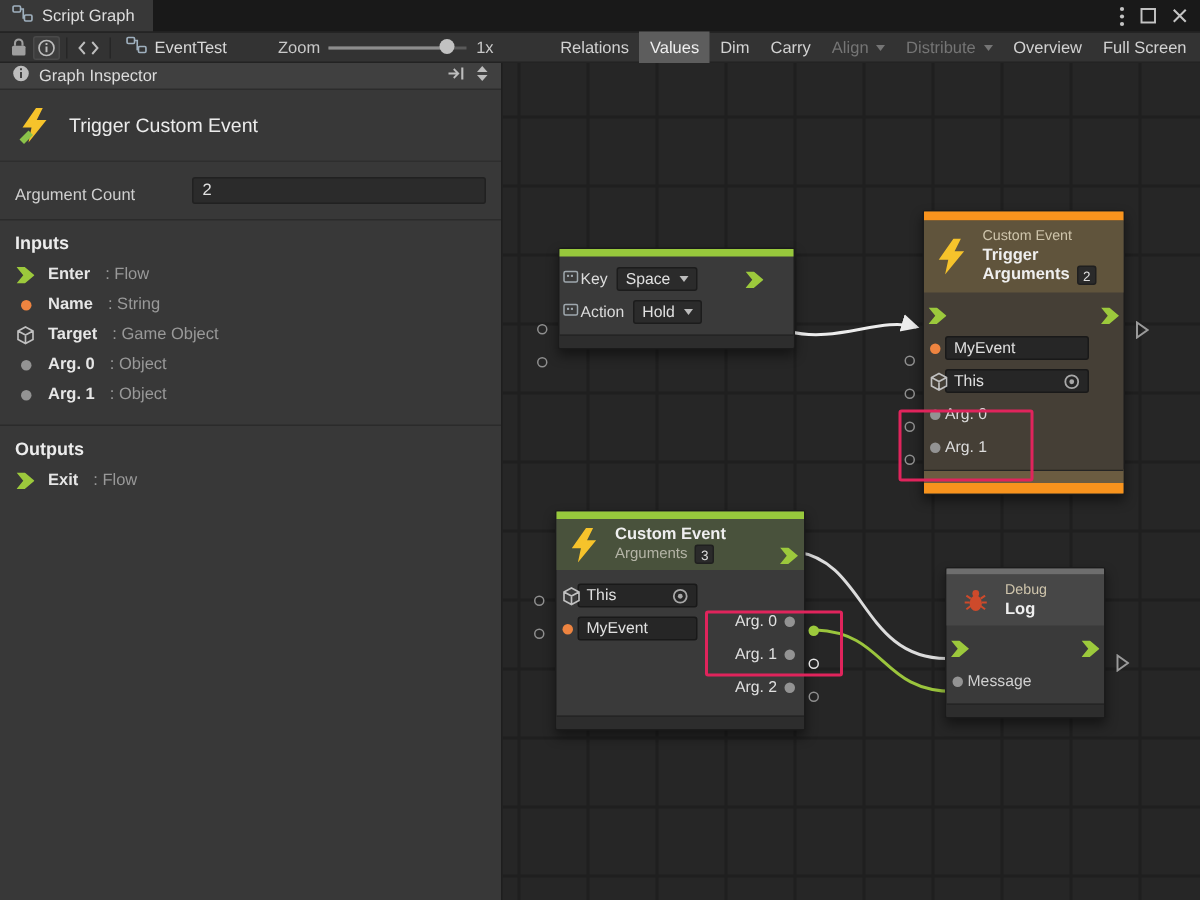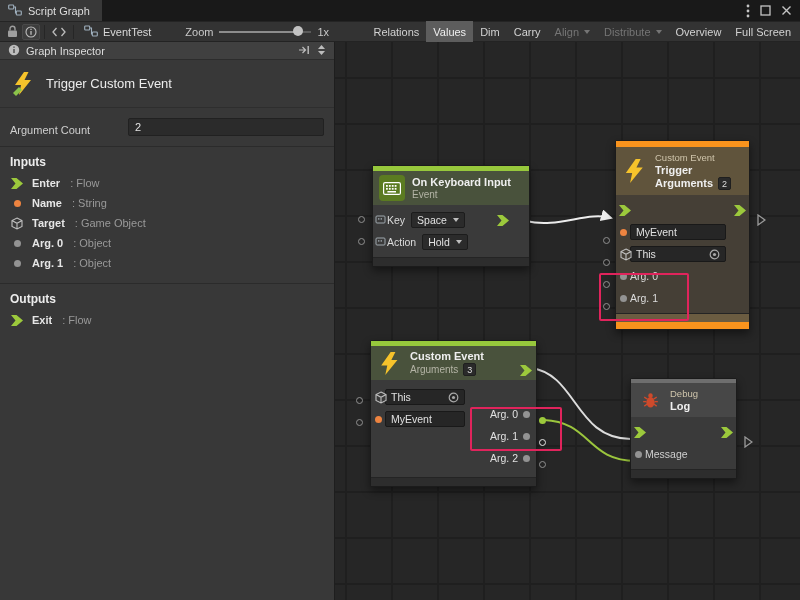--- a/index.html
+++ b/index.html
@@ -303,42 +303,20 @@
             <path d="M0,0 L6,3 L0,6 Z" fill="#ececec"></path>
           </marker>
         </defs>
         <path d="M191,179 C223,187 252,169 276,176" stroke="#ececec" stroke-width="2" fill="none" marker-end="url(#arrowW)"></path>
         <path d="M196,326 C242,332 240,397 296,397" stroke="#dcdcdc" stroke-width="2" fill="none"></path>
         <path d="M209,378 C256,380 252,419 301,419" stroke="#9BC53D" stroke-width="2" fill="none"></path>
       </svg>
 
       <div class="node" style="left:37px; top:123px; width:158px;">
         <div class="strip green"></div>
-        <div class="node-header">
-          <span class="nh-icon kb">
-              <svg width="18" height="13" viewBox="0 0 18 13">
-                <rect x="0.6" y="0.6" width="16.8" height="11.8" rx="1.5" fill="none" stroke="#ffffff" stroke-width="1.2"></rect>
-                <g fill="#ffffff">
-                  <rect x="3" y="3" width="1.8" height="1.8"></rect>
-                  <rect x="5.9" y="3" width="1.8" height="1.8"></rect>
-                  <rect x="8.8" y="3" width="1.8" height="1.8"></rect>
-                  <rect x="11.7" y="3" width="1.8" height="1.8"></rect>
-                  <rect x="3" y="5.9" width="1.8" height="1.8"></rect>
-                  <rect x="5.9" y="5.9" width="1.8" height="1.8"></rect>
-                  <rect x="8.8" y="5.9" width="1.8" height="1.8"></rect>
-                  <rect x="11.7" y="5.9" width="1.8" height="1.8"></rect>
-                  <rect x="4.4" y="9" width="8.6" height="1.5"></rect>
-                </g>
-              </svg>
-            </span>
-          <div>
-            <div class="nh-title">On Keyboard Input</div>
-            <div class="nh-sub">Event</div>
-          </div>
-        </div>
         <div class="node-body">
           <div class="prow">
             <span style="position:absolute;left:2px;"><svg width="11" height="11" viewBox="0 0 11 11">
                   <rect x="1" y="2" width="9" height="7" rx="1" fill="none" stroke="#9fa8ae" stroke-width="1"></rect>
                   <rect x="3" y="4.2" width="1.4" height="1.4" fill="#9fa8ae"></rect>
                   <rect x="5.6" y="4.2" width="1.4" height="1.4" fill="#9fa8ae"></rect>
                 </svg></span>
             <span>Key</span>
             <span class="dropdown">
                 <span>Space</span>

